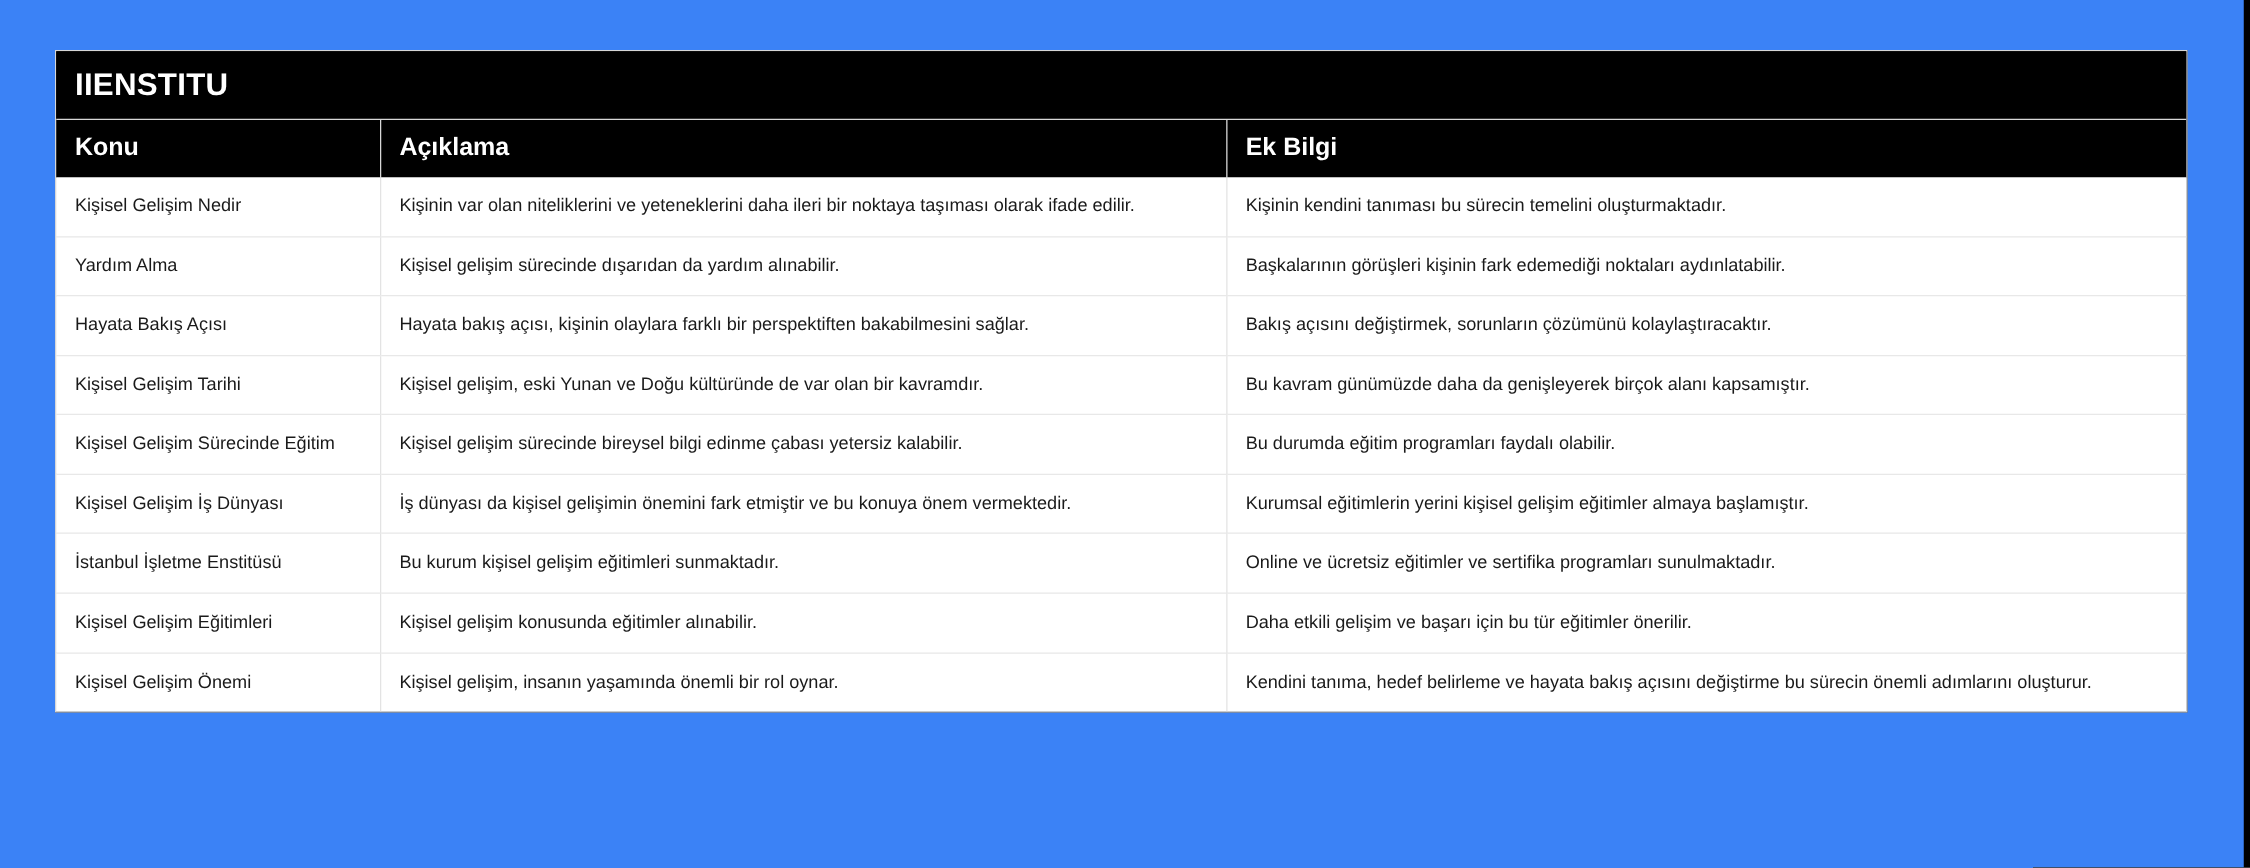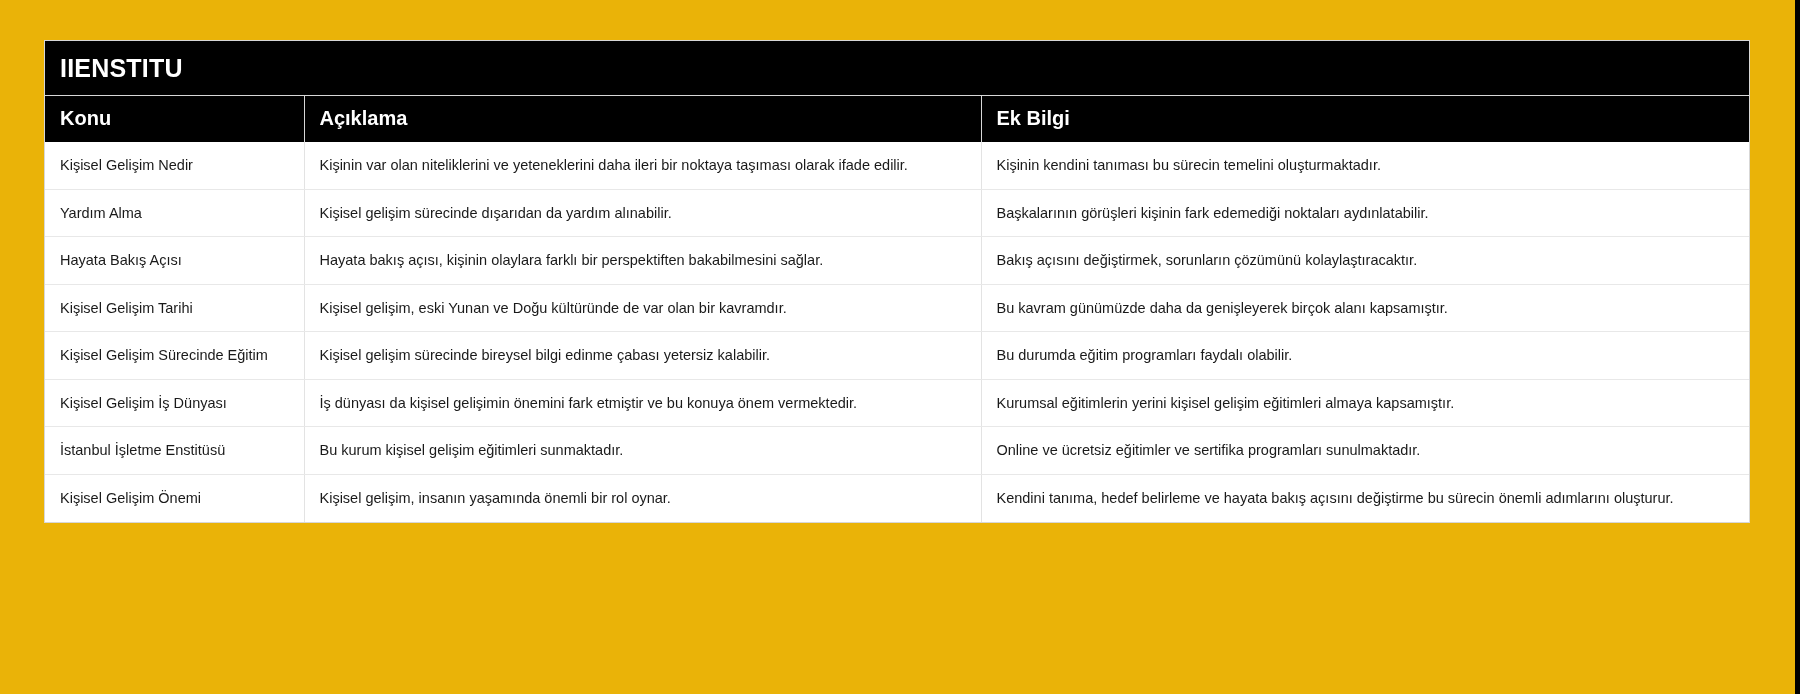--- a/index.html
+++ b/index.html
@@ -12,21 +12,21 @@
   }
   body {
     font-family: "Liberation Sans", sans-serif;
     -webkit-font-smoothing: antialiased;
   }
 
   .page {
     position: relative;
     width: 1795px;
     height: 694px;
-    background: #eab308;
+    background: #3b82f6;
   }
 
   .table-card {
     position: absolute;
     left: 44px;
     top: 40px;
     width: 1706px;
     border: 1px solid #d7d7d7;
     box-sizing: border-box;
     background: #000000;
@@ -142,26 +142,31 @@
           <td>Bu kavram günümüzde daha da genişleyerek birçok alanı kapsamıştır.</td>
         </tr>
         <tr>
           <td>Kişisel Gelişim Sürecinde Eğitim</td>
           <td>Kişisel gelişim sürecinde bireysel bilgi edinme çabası yetersiz kalabilir.</td>
           <td>Bu durumda eğitim programları faydalı olabilir.</td>
         </tr>
         <tr>
           <td>Kişisel Gelişim İş Dünyası</td>
           <td>İş dünyası da kişisel gelişimin önemini fark etmiştir ve bu konuya önem vermektedir.</td>
-          <td>Kurumsal eğitimlerin yerini kişisel gelişim eğitimleri almaya kapsamıştır.</td>
+          <td>Kurumsal eğitimlerin yerini kişisel gelişim eğitimler almaya başlamıştır.</td>
         </tr>
         <tr>
           <td>İstanbul İşletme Enstitüsü</td>
           <td>Bu kurum kişisel gelişim eğitimleri sunmaktadır.</td>
           <td>Online ve ücretsiz eğitimler ve sertifika programları sunulmaktadır.</td>
+        </tr>
+        <tr>
+          <td>Kişisel Gelişim Eğitimleri</td>
+          <td>Kişisel gelişim konusunda eğitimler alınabilir.</td>
+          <td>Daha etkili gelişim ve başarı için bu tür eğitimler önerilir.</td>
         </tr>
         <tr>
           <td>Kişisel Gelişim Önemi</td>
           <td>Kişisel gelişim, insanın yaşamında önemli bir rol oynar.</td>
           <td>Kendini tanıma, hedef belirleme ve hayata bakış açısını değiştirme bu sürecin önemli adımlarını oluşturur.</td>
         </tr>
       </tbody>
     </table>
 
   </div>

